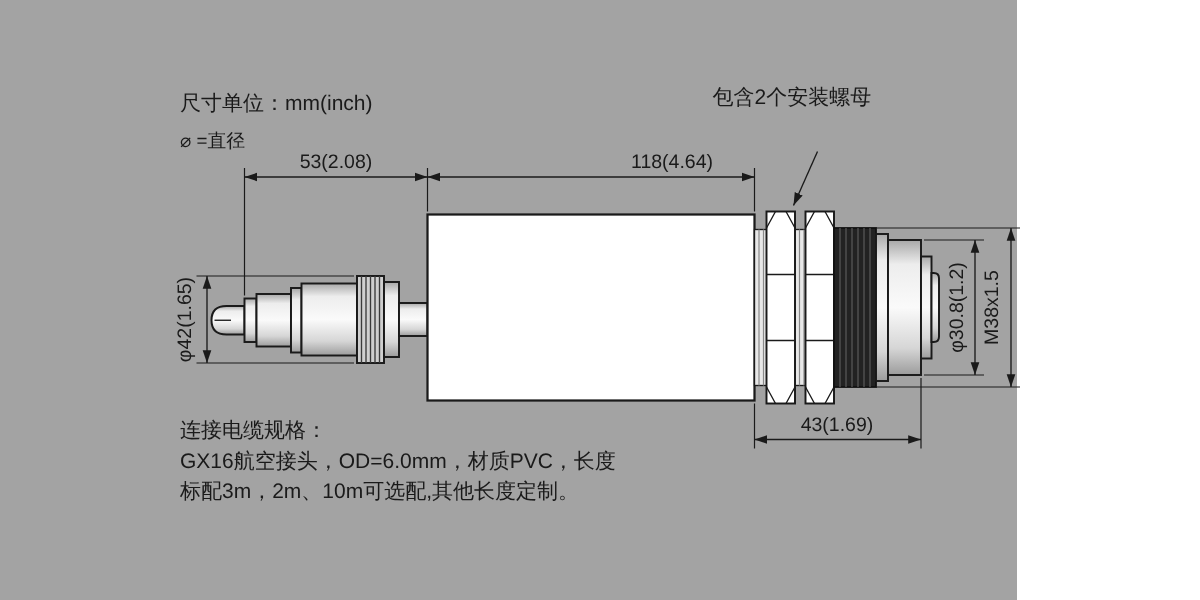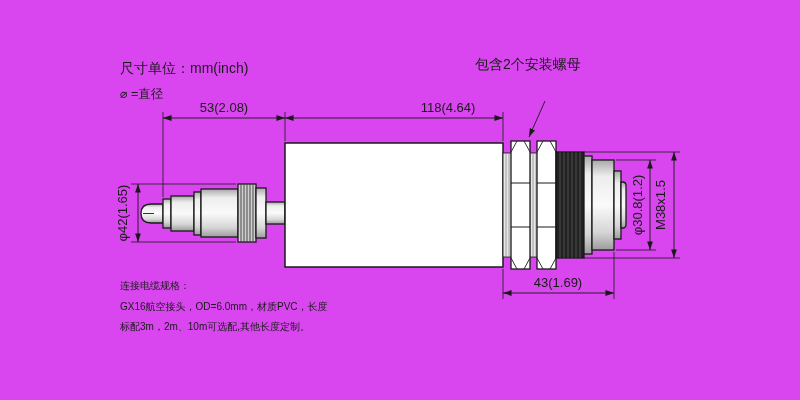--- a/index.html
+++ b/index.html
@@ -3,30 +3,30 @@
 <meta charset="utf-8">
 <style>
   html, body {
     margin: 0; padding: 0;
     width: 800px; height: 400px;
     background: #ffffff;
     overflow: hidden;
   }
   .canvas {
     position: relative;
-    width: 800px; height: 400px;
+    width: 678px; height: 400px;
     font-family: "Liberation Sans", "DejaVu Sans", sans-serif;
     color: #1a1a1a;
-    background: #d946ef;
+    background: #a3a3a3;
   }
   .note { position: absolute; white-space: nowrap; line-height: 20px; }
   .unit-note   { left: 120px; top: 58px;  font-size: 14px; }
   .dia-note    { left: 120px; top: 84px;  font-size: 12.5px; }
   .thread-note { left: 475px; top: 54px;  font-size: 14px; }
-  .cable-note  { left: 120px; top: 276px; font-size: 10px; line-height: 20.5px; }
+  .cable-note  { left: 120px; top: 276px; font-size: 14px; line-height: 20.5px; }
   svg.drawing { position: absolute; left: 0; top: 0; }
   .dimtxt { font: 13px "Liberation Sans", "DejaVu Sans", sans-serif; fill: #1a1a1a; }
 </style>
 </head>
 <body>
 
 <div class="canvas">
 
   <div class="note unit-note">尺寸单位：mm(inch)</div>
   <div class="note dia-note">⌀ =直径</div>

